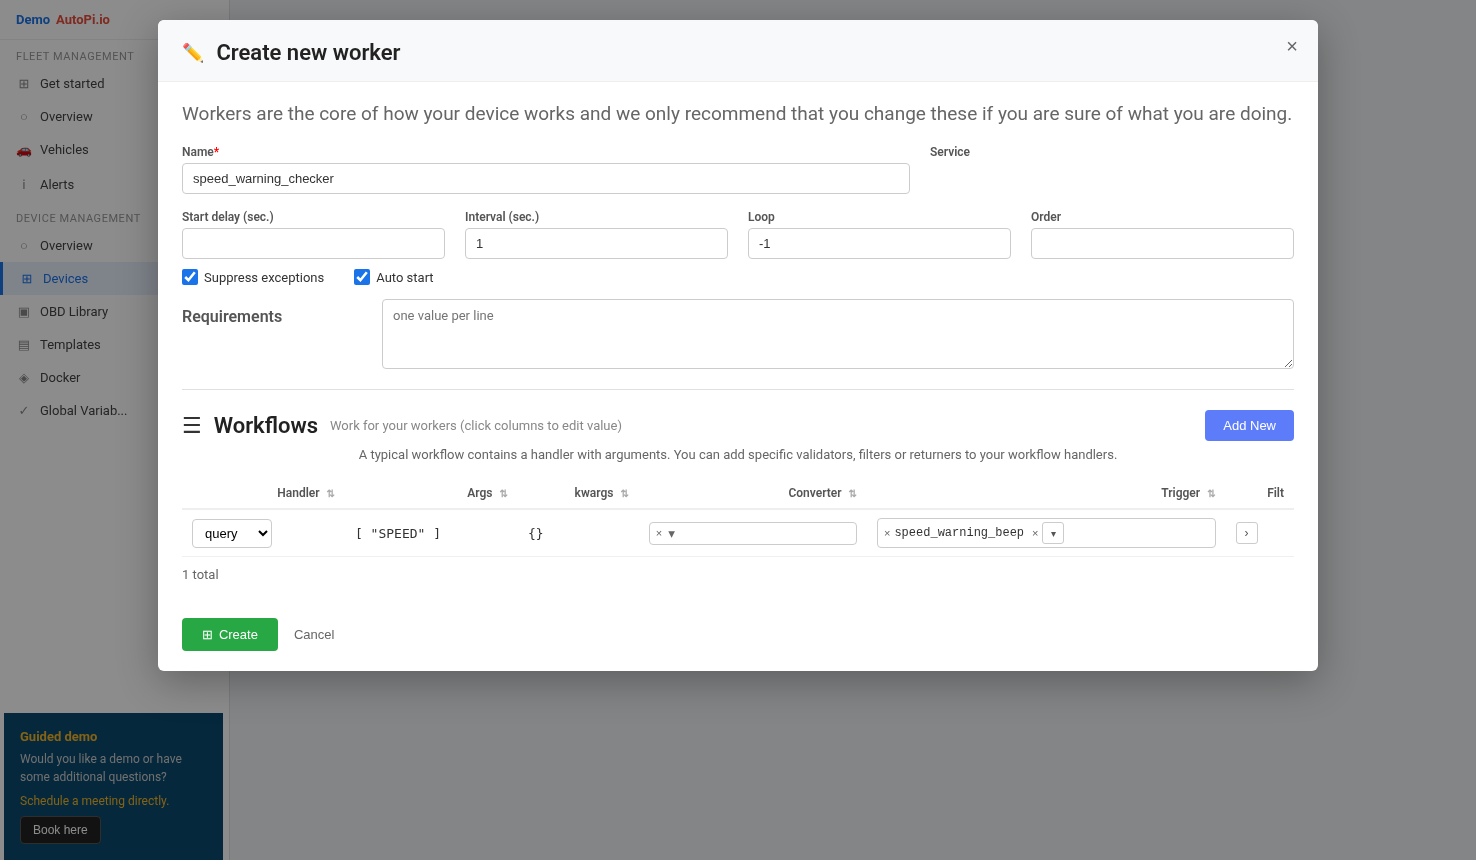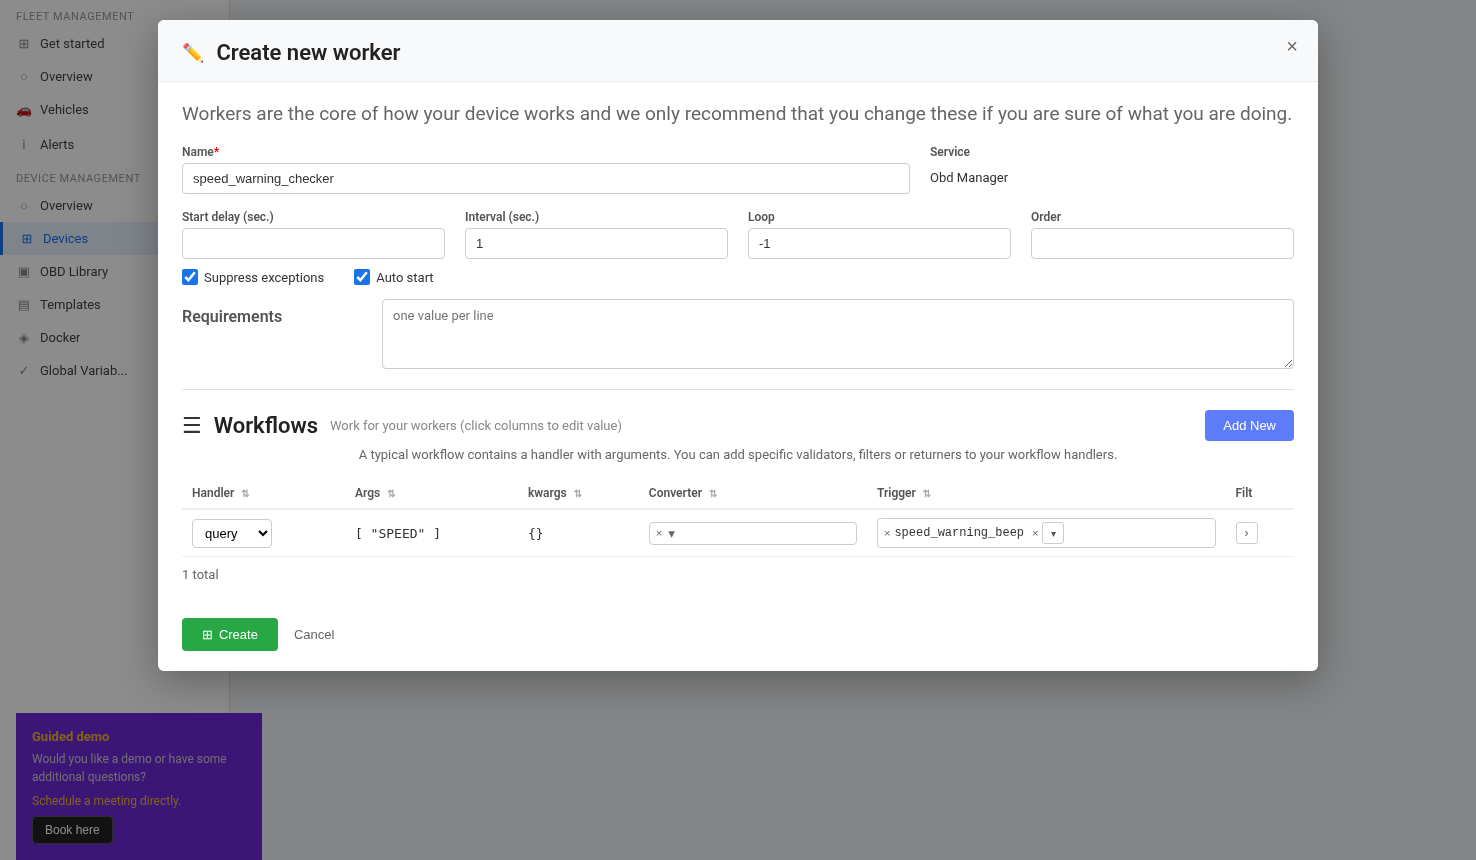--- a/index.html
+++ b/index.html
@@ -70,23 +70,23 @@
     .main-content {
       flex: 1;
       overflow: auto;
       position: relative;
     }
 
     
     .guided-demo {
       position: absolute;
       bottom: 0;
-      left: 16px;
-      width: 246px;
-      background: #6d28d9;
+      left: 4px;
+      width: 219px;
+      background: #0c4a6e;
       color: #fff;
       padding: 16px;
       font-size: 12px;
     }
     .guided-demo h4 { color: #f0b429; font-size: 13px; margin-bottom: 6px; }
     .guided-demo p { color: #ccc; margin-bottom: 8px; line-height: 1.5; }
     .guided-demo .schedule-link { color: #f0b429; font-size: 12px; margin-bottom: 8px; display: block; }
     .guided-demo .book-btn {
       background: #222;
       color: #fff;
@@ -308,21 +308,21 @@
       text-align: center;
     }
 
     
     .workflow-table {
       width: 100%;
       border-collapse: collapse;
     }
 
     .workflow-table th {
-      text-align: left;
+      text-align: right;
       padding: 8px 10px;
       font-size: 12px;
       font-weight: 600;
       color: #555;
       border-bottom: 2px solid #eee;
       white-space: nowrap;
     }
 
     .workflow-table th .sort-icon {
       display: inline-block;
@@ -467,20 +467,24 @@
       font-size: 13px;
       cursor: pointer;
       padding: 9px 4px;
     }
   </style>
 </head>
 <body>
 
 <div class="app-bg">
   <div class="sidebar">
+    <div class="sidebar-logo">
+      <span>Demo</span>
+      <span style="color:#e74c3c">AutoPi.io</span>
+    </div>
 
     <div class="sidebar-section-label">Fleet Management</div>
     <div class="sidebar-item">
       <span class="icon">⊞</span>
       <span>Get started</span>
     </div>
     <div class="sidebar-item">
       <span class="icon">○</span>
       <span>Overview</span>
     </div>
@@ -549,21 +553,20 @@
 
       <div class="form-row">
         <div class="form-group flex-2">
           <label class="form-label">
             <span>Name</span><span class="required">*</span>
           </label>
           <input type="text" class="form-control" value="speed_warning_checker" style="">
         </div>
         <div class="form-group flex-1">
           <label class="form-label">Service</label>
-          <div class="form-static">Obd Manager</div>
         </div>
       </div>
 
       <div class="form-row">
         <div class="form-group flex-1">
           <label class="form-label">Start delay (sec.)</label>
           <input type="text" class="form-control" value="" style="">
         </div>
         <div class="form-group flex-1">
           <label class="form-label">Interval (sec.)</label>

